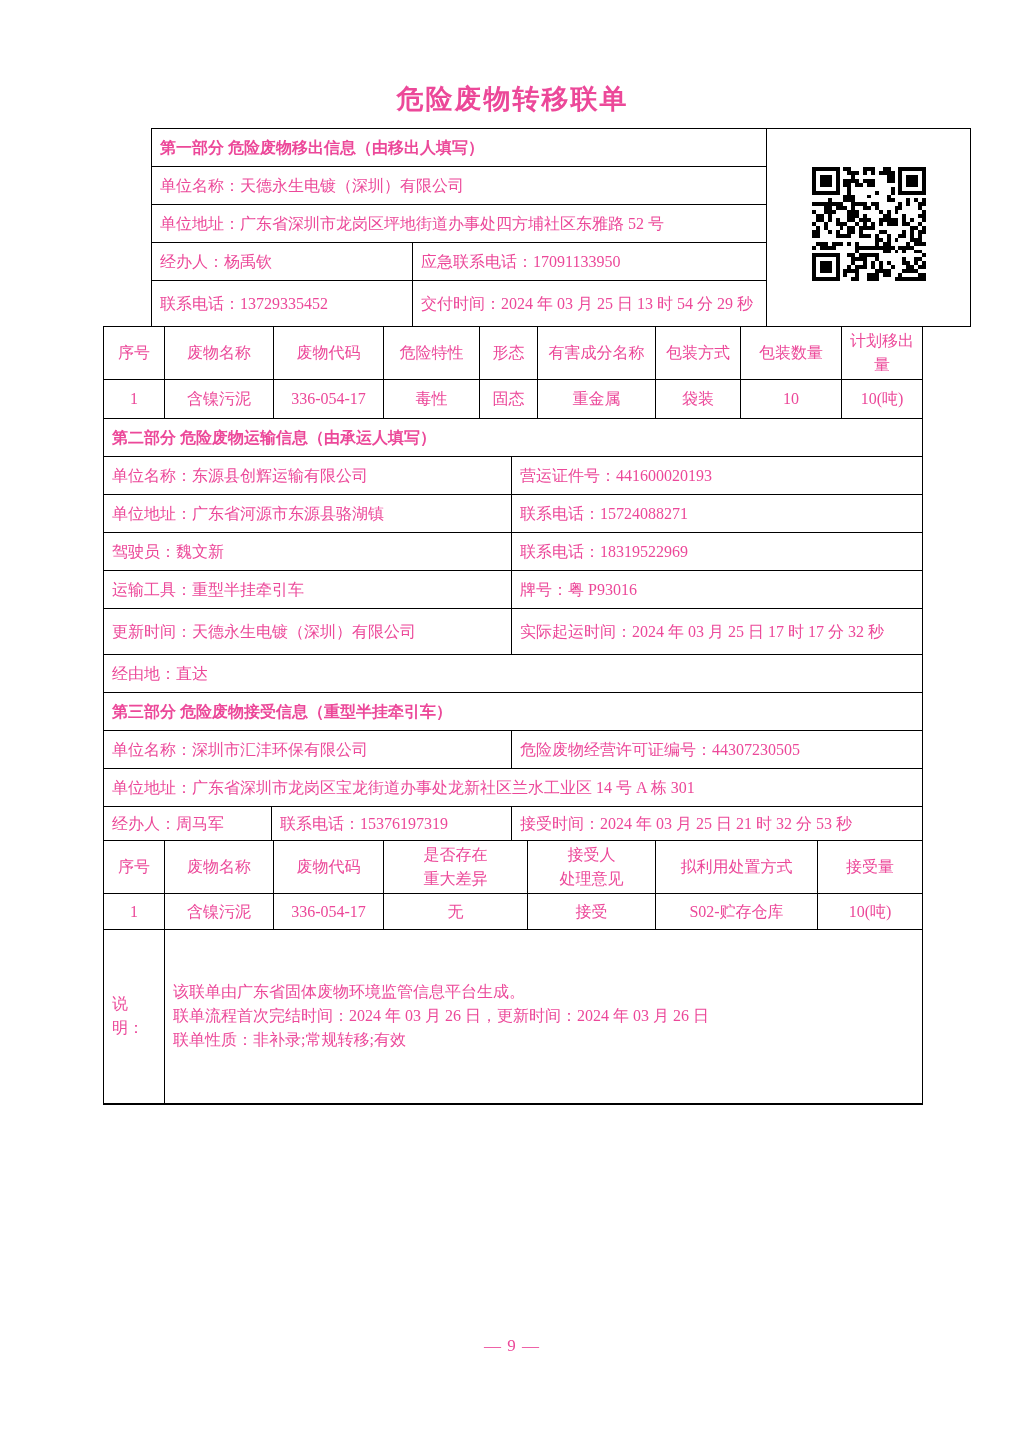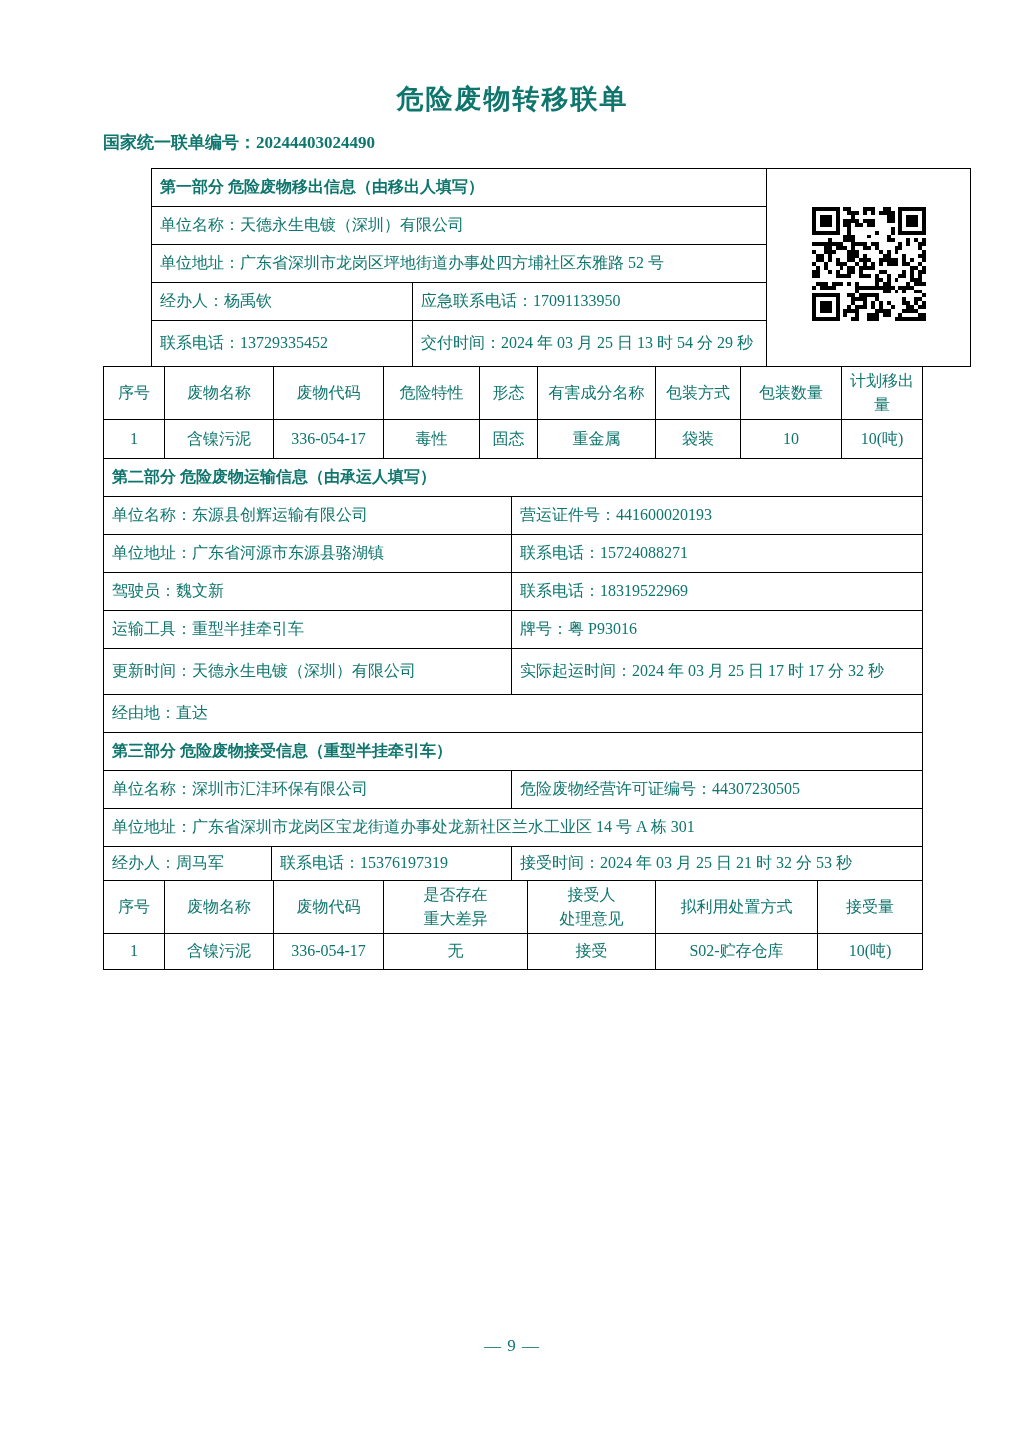--- a/index.html
+++ b/index.html
@@ -2,21 +2,21 @@
 <html><head>
 <meta charset="utf-8">
 <style>
   * { box-sizing: border-box; }
   html, body { margin: 0; padding: 0; background: #ffffff; }
   .page {
     position: relative;
     width: 1024px;
     height: 1448px;
     background: #ffffff;
-    color: #0f766e;
+    color: #ec4899;
     font-family: "Liberation Serif", "DejaVu Serif", serif;
     overflow: hidden;
   }
   .content { padding: 84px 102px 0 103px; }
   h1.doc-title {
     margin: 0;
     font-size: 27px;
     line-height: 1.15;
     font-weight: bold;
     text-align: center;
@@ -72,21 +72,20 @@
     letter-spacing: 1px;
   }
 </style>
 </head>
 <body>
 
 <div class="page">
   <div class="content">
 
     <h1 class="doc-title">危险废物转移联单</h1>
-    <div class="meta-line second">国家统一联单编号：20244403024490</div>
 
     <table class="t" id="tA">
       <colgroup>
           <col style="width:261px">
           <col style="width:354px">
           <col style="width:204px">
         </colgroup>
       <tbody>
           <tr class="h38">
         <td colspan="2" class="sec">第一部分 危险废物移出信息（由移出人填写）</td>
@@ -631,17 +630,33 @@
         <td>含镍污泥</td>
         <td>336-054-17</td>
         <td>无</td>
         <td>接受</td>
         <td>S02-贮存仓库</td>
         <td>10(吨)</td>
       </tr>
     </tbody>
       </table>
 
+    <table class="t" id="tF">
+      <colgroup>
+          <col style="width:61px">
+          <col style="width:758px">
+        </colgroup>
+      <tbody>
+          <tr class="h174">
+        <td class="note-label">说明：</td>
+        <td class="note-body">
+          <div class="note-line">该联单由广东省固体废物环境监管信息平台生成。</div>
+          <div class="note-line">联单流程首次完结时间：2024 年 03 月 26 日，更新时间：2024 年 03 月 26 日</div>
+          <div class="note-line">联单性质：非补录;常规转移;有效</div>
+        </td>
+      </tr>
+    </tbody>
+      </table>
 
   </div>
 
   <div class="footer">— 9 —</div>
 </div>
 
 </body></html>

